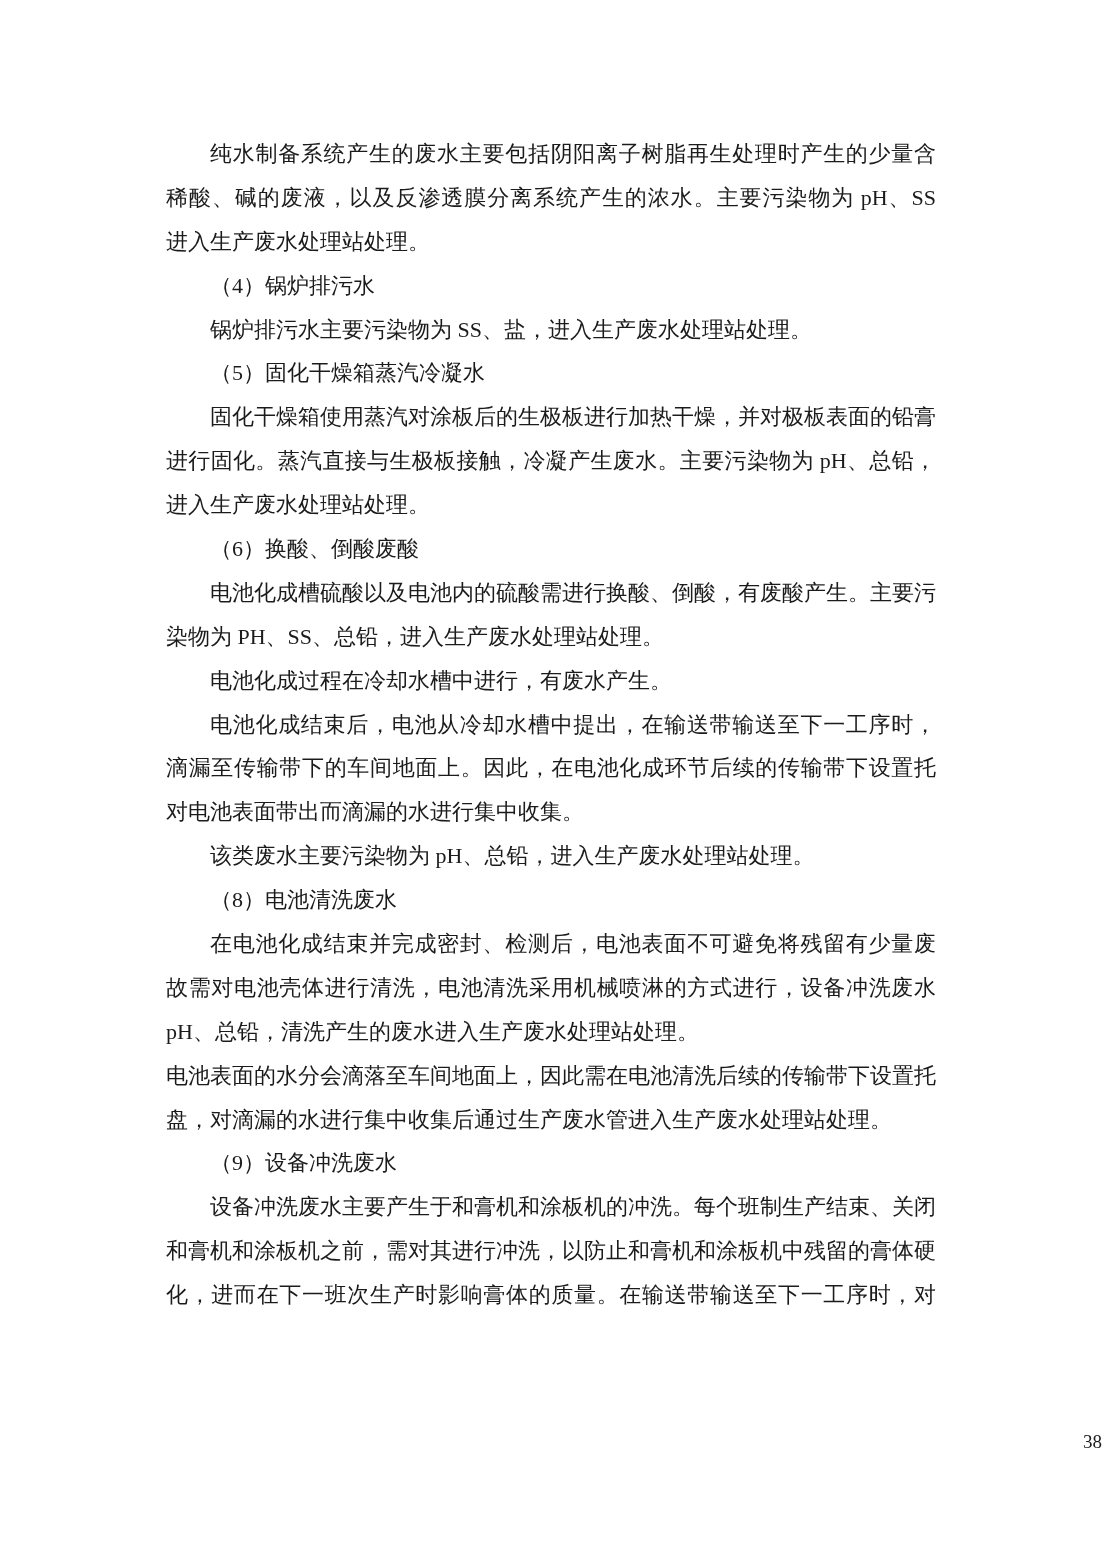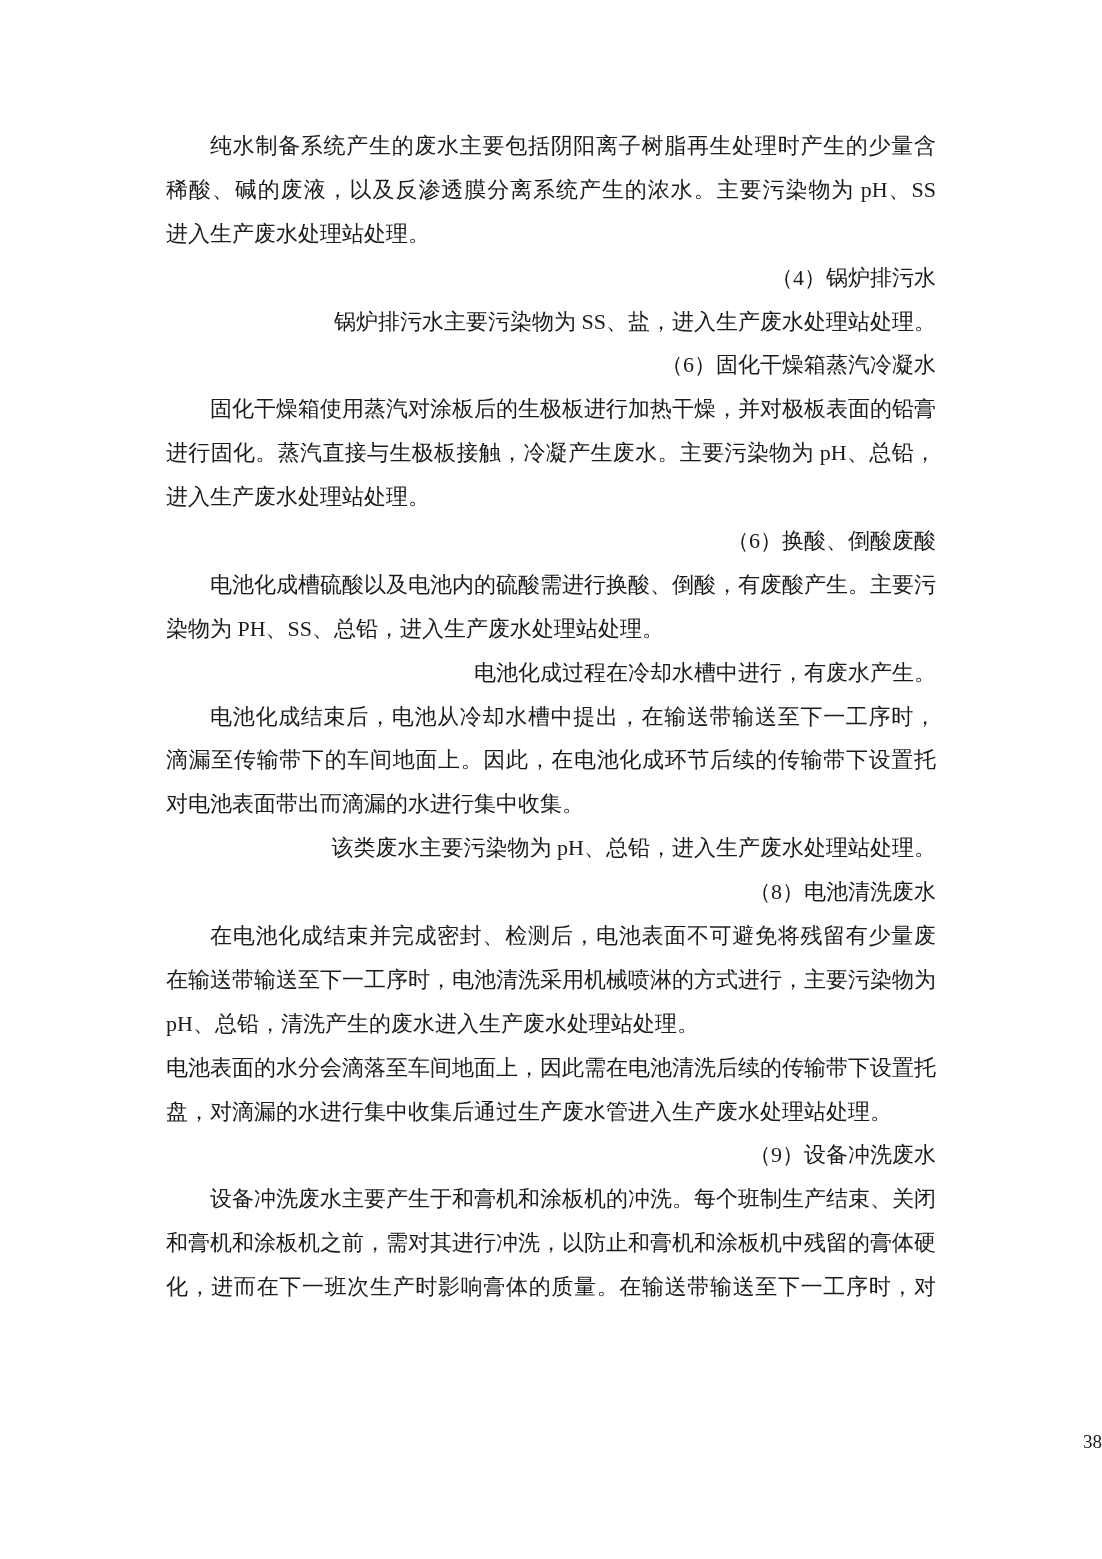--- a/index.html
+++ b/index.html
@@ -13,32 +13,32 @@
     height: 1559px;
     margin: 0 auto;
     background: #ffffff;
     font-family: "Liberation Serif", "DejaVu Serif", serif;
     color: #1b1b1b;
     overflow: hidden;
   }
   .content {
     position: absolute;
     left: 166px;
-    top: 124px;
+    top: 132px;
     width: 770px;
   }
   .line {
     font-size: 22px;
     line-height: 43.9px;
     height: 43.9px;
     white-space: normal;
     overflow: hidden;
     text-align: left;
   }
-  .indent { text-indent: 44px; text-align: right; }
+  .indent { text-indent: 44px; }
   .justify {
     text-align: justify;
     text-align-last: justify;
   }
   .page-number {
     position: absolute;
     top: 1428px;
     left: 0;
     width: 100%;
     text-align: right;
@@ -50,35 +50,35 @@
 </head>
 <body>
 
 <div class="page">
   <div class="content">
     <div class="line indent justify">纯水制备系统产生的废水主要包括阴阳离子树脂再生处理时产生的少量含</div>
     <div class="line justify">稀酸、碱的废液，以及反渗透膜分离系统产生的浓水。主要污染物为 pH、SS 等，</div>
     <div class="line">进入生产废水处理站处理。</div>
     <div class="line indent">（4）锅炉排污水</div>
     <div class="line indent">锅炉排污水主要污染物为 SS、盐，进入生产废水处理站处理。</div>
-    <div class="line indent">（6）固化干燥箱蒸汽冷凝水</div>
+    <div class="line indent">（5）固化干燥箱蒸汽冷凝水</div>
     <div class="line indent justify">固化干燥箱使用蒸汽对涂板后的生极板进行加热干燥，并对极板表面的铅膏</div>
     <div class="line justify">进行固化。蒸汽直接与生极板接触，冷凝产生废水。主要污染物为 pH、总铅，</div>
     <div class="line">进入生产废水处理站处理。</div>
     <div class="line indent">（6）换酸、倒酸废酸</div>
     <div class="line indent justify">电池化成槽硫酸以及电池内的硫酸需进行换酸、倒酸，有废酸产生。主要污</div>
     <div class="line">染物为 PH、SS、总铅，进入生产废水处理站处理。</div>
     <div class="line indent">电池化成过程在冷却水槽中进行，有废水产生。</div>
     <div class="line indent justify">电池化成结束后，电池从冷却水槽中提出，在输送带输送至下一工序时，</div>
     <div class="line justify">滴漏至传输带下的车间地面上。因此，在电池化成环节后续的传输带下设置托盘，</div>
     <div class="line">对电池表面带出而滴漏的水进行集中收集。</div>
     <div class="line indent">该类废水主要污染物为 pH、总铅，进入生产废水处理站处理。</div>
     <div class="line indent">（8）电池清洗废水</div>
     <div class="line indent justify">在电池化成结束并完成密封、检测后，电池表面不可避免将残留有少量废酸，</div>
-    <div class="line justify">在输送带输送至下一工序时，电池清洗采用机械喷淋的方式进行，主要污染物为</div>
+    <div class="line justify">故需对电池壳体进行清洗，电池清洗采用机械喷淋的方式进行，设备冲洗废水</div>
     <div class="line">pH、总铅，清洗产生的废水进入生产废水处理站处理。</div>
     <div class="line justify">电池表面的水分会滴落至车间地面上，因此需在电池清洗后续的传输带下设置托</div>
     <div class="line">盘，对滴漏的水进行集中收集后通过生产废水管进入生产废水处理站处理。</div>
     <div class="line indent">（9）设备冲洗废水</div>
     <div class="line indent justify">设备冲洗废水主要产生于和膏机和涂板机的冲洗。每个班制生产结束、关闭</div>
     <div class="line justify">和膏机和涂板机之前，需对其进行冲洗，以防止和膏机和涂板机中残留的膏体硬</div>
     <div class="line justify">化，进而在下一班次生产时影响膏体的质量。在输送带输送至下一工序时，对</div>
   </div>
   <div class="page-number">38</div>
 </div>

